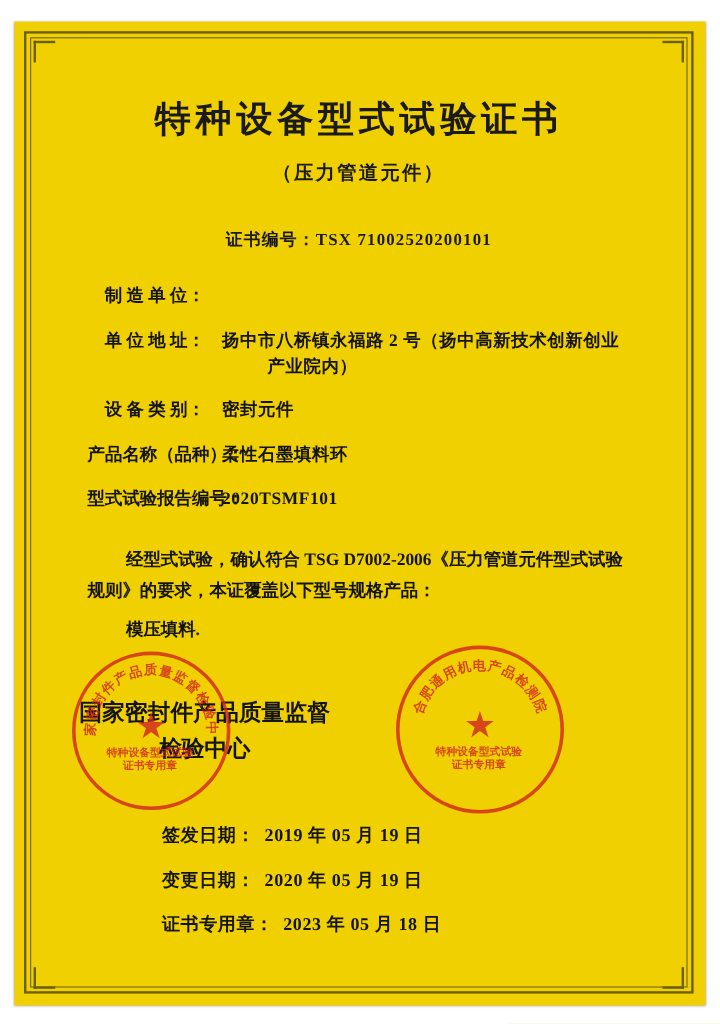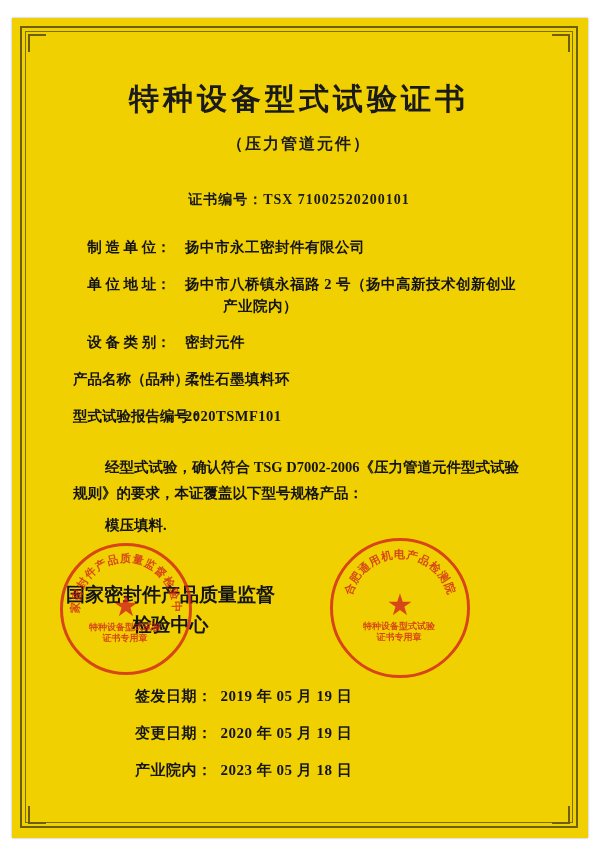--- a/index.html
+++ b/index.html
@@ -255,23 +255,20 @@
     <div class="subtitle">（压力管道元件）</div>
 
     <div class="cert-no">
       <span>证书编号：</span><span>TSX 71002520200101</span>
     </div>
 
     <div class="fields">
 
       <div class="field-row">
         <div class="field-label">制 造 单 位：</div>
-        <div class="field-value">
-          <span>扬中市永工密封件有限公司</span>
-        </div>
       </div>
 
       <div class="field-row">
         <div class="field-label">单 位 地 址：</div>
         <div class="field-value">
           <span>扬中市八桥镇永福路 2 号（扬中高新技术创新创业</span>
           <span class="line2">产业院内）</span>
         </div>
       </div>
 
@@ -312,21 +309,21 @@
     </div>
 
     <div class="dates">
       <div class="date-row">
         <span class="dlabel">签发日期：</span><span>2019 年 05 月 19 日</span>
       </div>
       <div class="date-row">
         <span class="dlabel">变更日期：</span><span>2020 年 05 月 19 日</span>
       </div>
       <div class="date-row">
-        <span class="dlabel">产业院内：</span><span>2023 年 05 月 18 日</span>
+        <span class="dlabel">证书专用章：</span><span>2023 年 05 月 18 日</span>
       </div>
     </div>
 
   </div>
 
   <div class="seal seal-left">
     <svg class="seal-arc" viewBox="0 0 126 126">
       <defs>
         <path id="arcL" d="M 16,63 A 47,47 0 0 1 110,63"></path>
       </defs>

